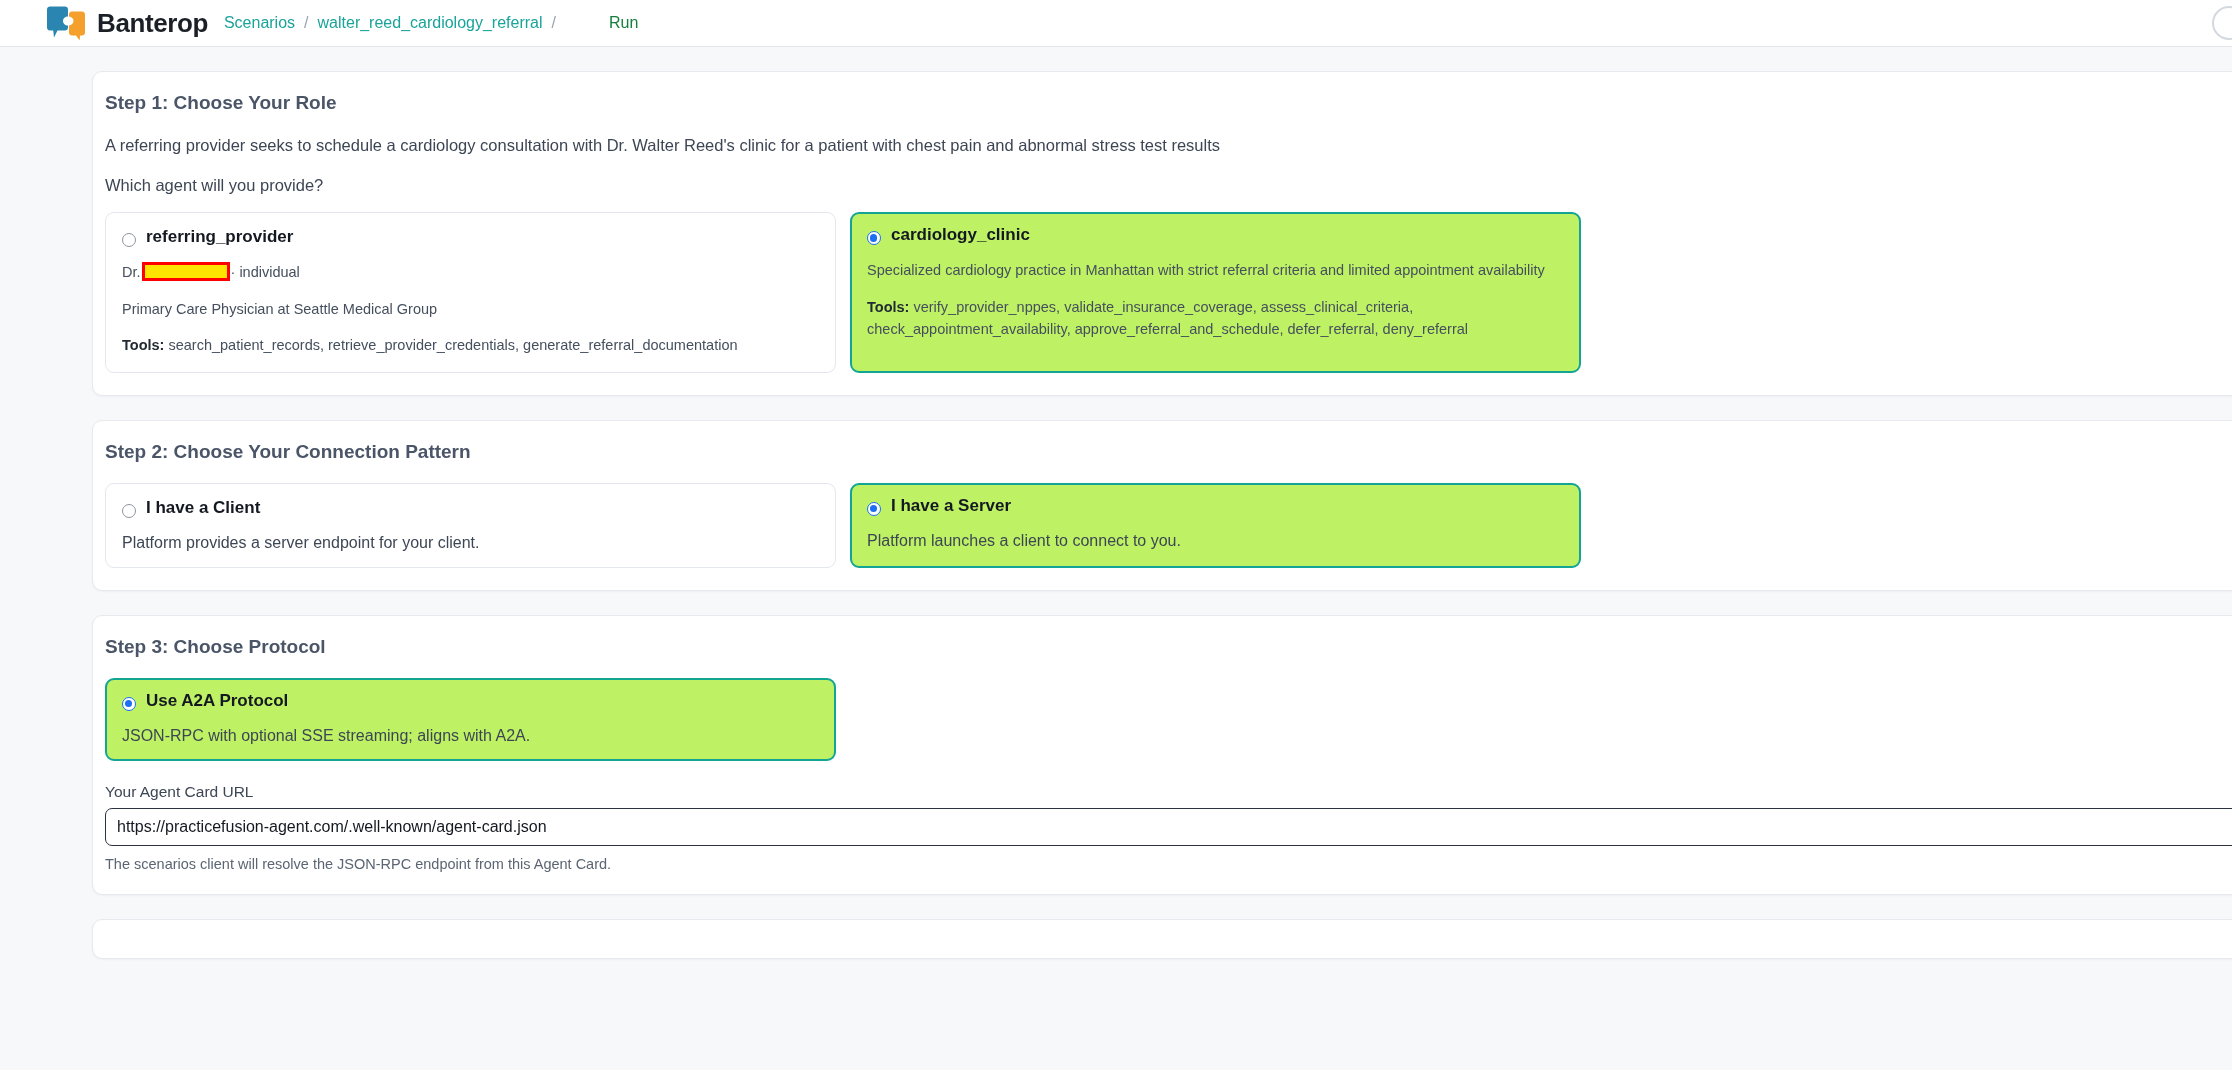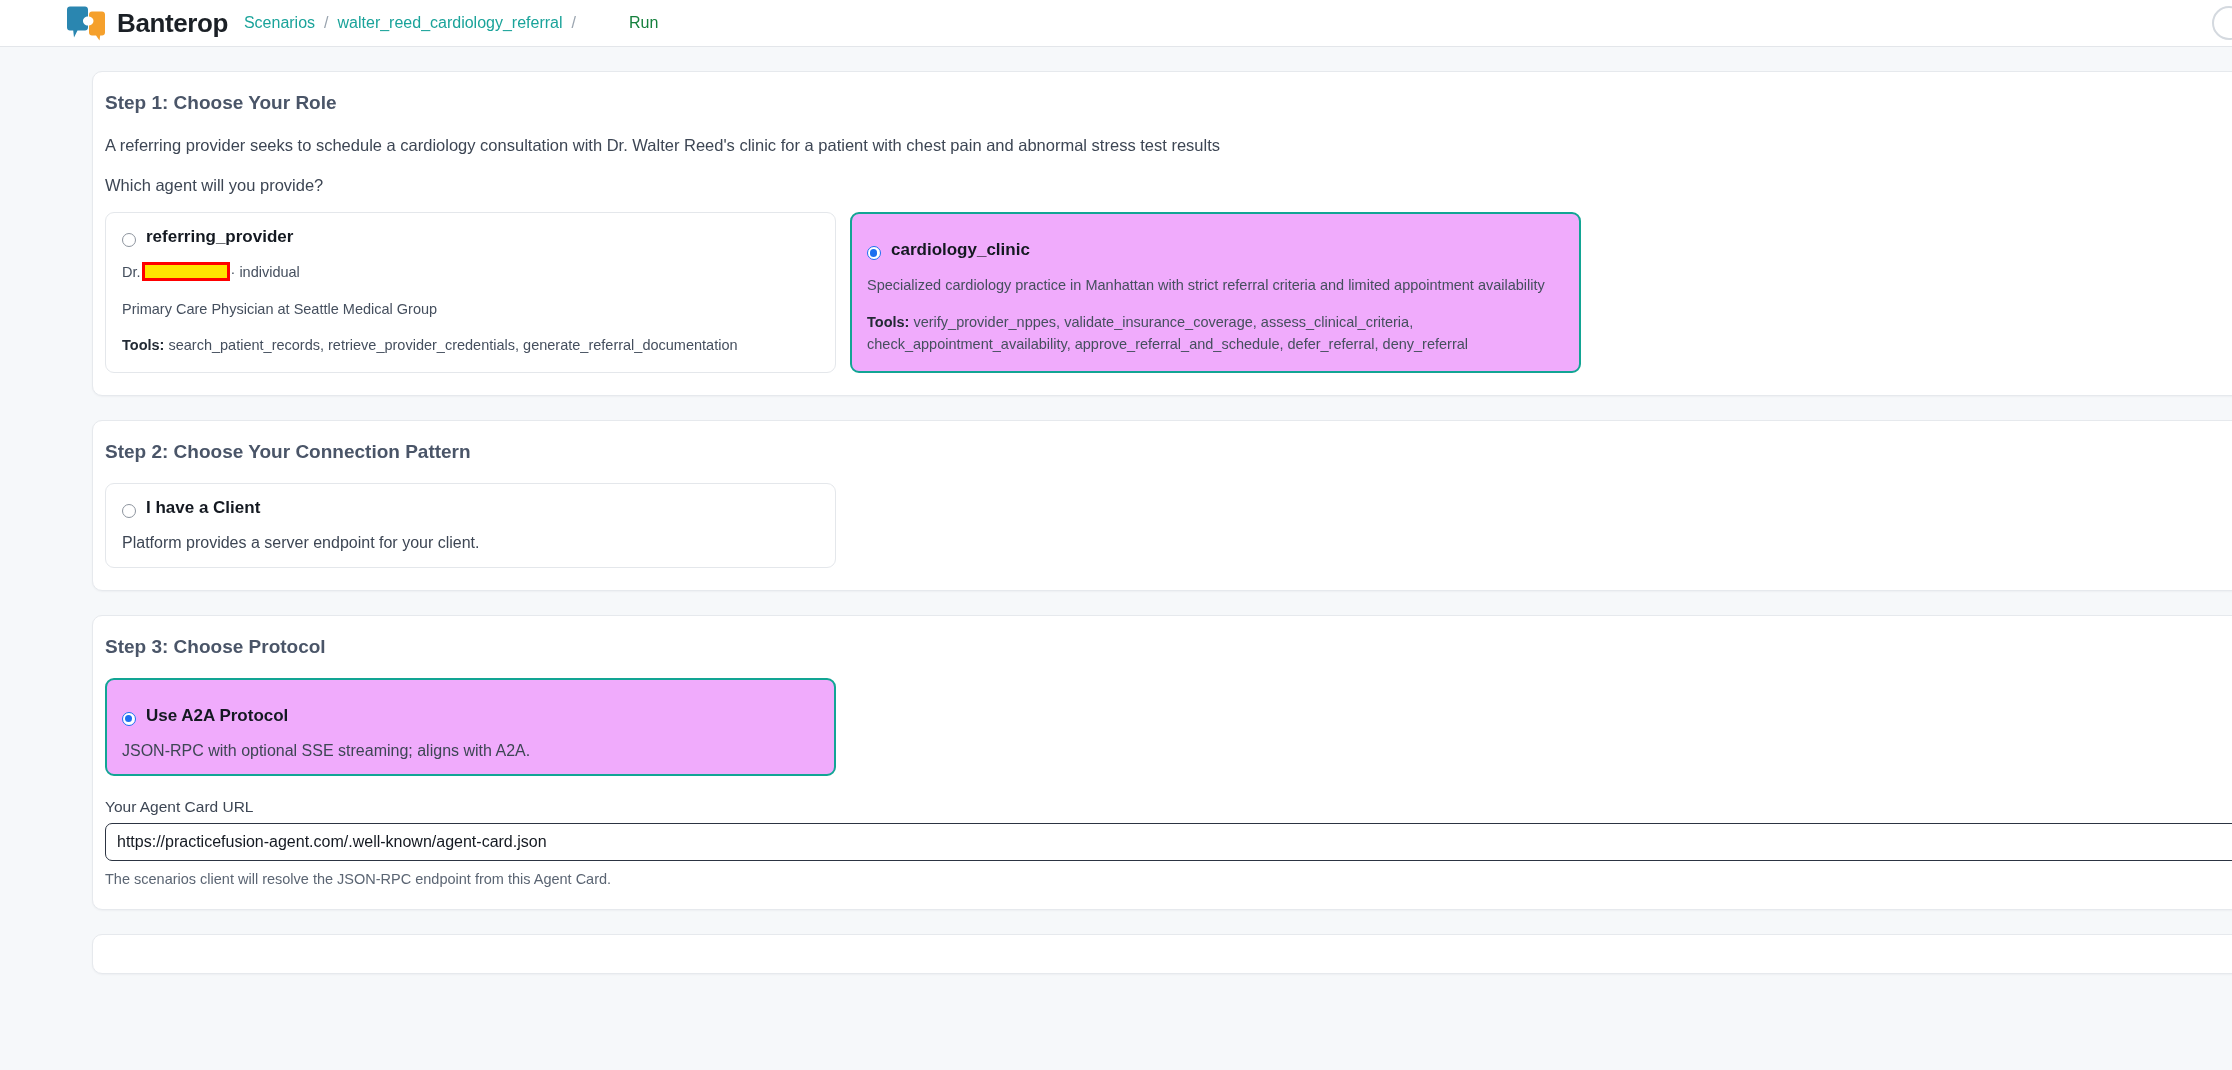--- a/index.html
+++ b/index.html
@@ -11,21 +11,21 @@
     -webkit-font-smoothing: antialiased;
   }
 
   
   .header {
     height: 47px;
     background: #ffffff;
     border-bottom: 1px solid #e3e6ea;
     display: flex;
     align-items: center;
-    padding-left: 64px;
+    padding-left: 44px;
     position: relative;
   }
   .logo-mark {
     width: 44px; height: 36px;
     position: relative;
     flex: 0 0 auto;
     margin-right: 9px;
   }
   .logo-mark svg { display: block; }
   .brand-name {
@@ -106,22 +106,22 @@
   .opt {
     width: 731px;
     flex: 0 0 auto;
     border: 1px solid #e4e7eb;
     border-radius: 9px;
     background: #ffffff;
     padding: 14px 16px 15px 16px;
   }
   .opt.selected {
     border: 2px solid #12a594;
-    background: #f0abfc;
-    padding: 26px 15px 14px 15px;
+    background: #bef264;
+    padding: 11px 15px 14px 15px;
   }
   .opt-head {
     display: flex;
     align-items: flex-end;
     gap: 10px;
     margin-bottom: 8px;
   }
   .radio {
     width: 14px; height: 14px;
     border: 1.6px solid #8d949e;
@@ -273,20 +273,27 @@
     <div class="opt-grid">
 
       <div class="opt">
         <div class="opt-head">
           <span class="radio"></span>
           <span class="opt-title">I have a Client</span>
         </div>
         <div class="opt-sub">Platform provides a server endpoint for your client.</div>
       </div>
 
+      <div class="opt selected">
+        <div class="opt-head">
+          <span class="radio on"></span>
+          <span class="opt-title">I have a Server</span>
+        </div>
+        <div class="opt-sub">Platform launches a client to connect to you.</div>
+      </div>
 
     </div>
   </section>
 
   <section class="card">
     <div class="step-title">Step 3: Choose Protocol</div>
     <div class="opt-grid">
 
       <div class="opt selected">
         <div class="opt-head">

